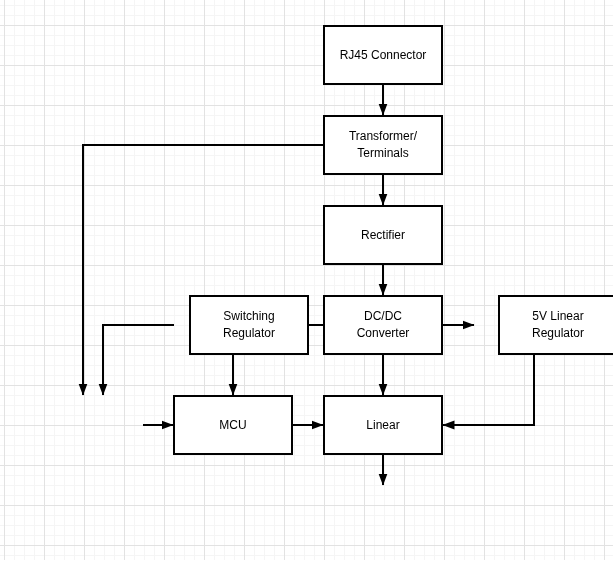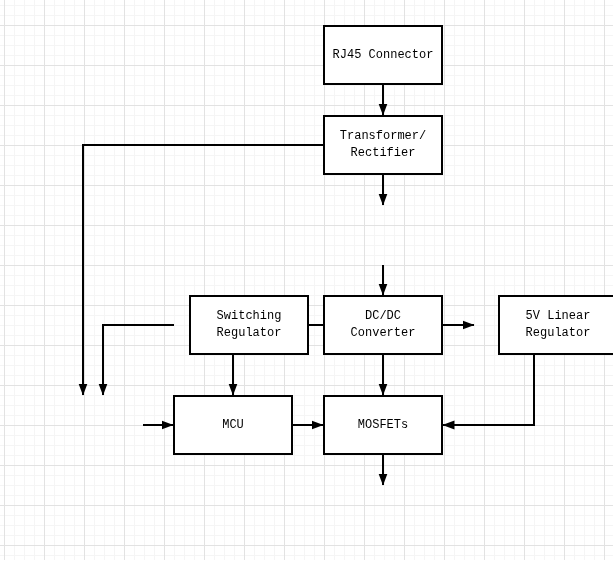--- a/index.html
+++ b/index.html
@@ -9,21 +9,21 @@
     height: 560px;
     overflow: hidden;
     background-color: #ffffff;
     background-image:
       linear-gradient(to right, #e2e2e2 1px, transparent 1px),
       linear-gradient(to bottom, #e2e2e2 1px, transparent 1px),
       linear-gradient(to right, #f5f5f5 1px, transparent 1px),
       linear-gradient(to bottom, #f5f5f5 1px, transparent 1px);
     background-size: 40px 40px, 40px 40px, 10px 10px, 10px 10px;
     background-position: 4px 0, 0 25px, 4px 0, 0 5px;
-    font-family: Liberation Mono, monospace;
+    font-family: Liberation Sans, sans-serif;
   }
   #edges-layer {
     position: absolute;
     left: 0; top: 0;
     width: 613px; height: 583px;
   }
   .block {
     position: absolute;
     width: 120px;
     height: 60px;
@@ -69,34 +69,37 @@
     <path class="edge" marker-end="url(#arrow)" d="M293,425 L323,425"></path>
     <path class="edge" marker-end="url(#arrow)" d="M534,355 L534,425 L443,425"></path>
     <path class="edge" marker-end="url(#arrow)" d="M383,455 L383,485"></path>
   </svg>
 
   <div class="block" style="left:323px; top:25px">
     <span class="label">RJ45 Connector</span>
   </div>
   <div class="block" style="left:323px; top:115px">
     <span class="label">Transformer/
-Rectifier</span>
+Terminals</span>
+  </div>
+  <div class="block" style="left:323px; top:205px">
+    <span class="label">Rectifier</span>
   </div>
   <div class="block" style="left:189px; top:295px">
     <span class="label">Switching
 Regulator</span>
   </div>
   <div class="block" style="left:323px; top:295px">
     <span class="label">DC/DC
 Converter</span>
   </div>
   <div class="block" style="left:498px; top:295px">
     <span class="label">5V Linear
 Regulator</span>
   </div>
   <div class="block" style="left:173px; top:395px">
     <span class="label">MCU</span>
   </div>
   <div class="block" style="left:323px; top:395px">
-    <span class="label">MOSFETs</span>
+    <span class="label">Linear</span>
   </div>
 
 </div>
 
 </body></html>

